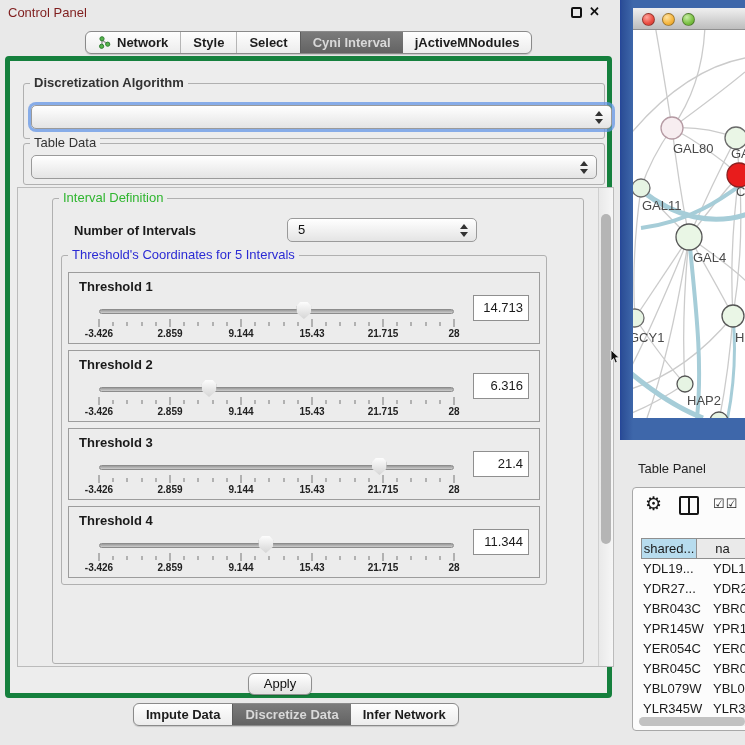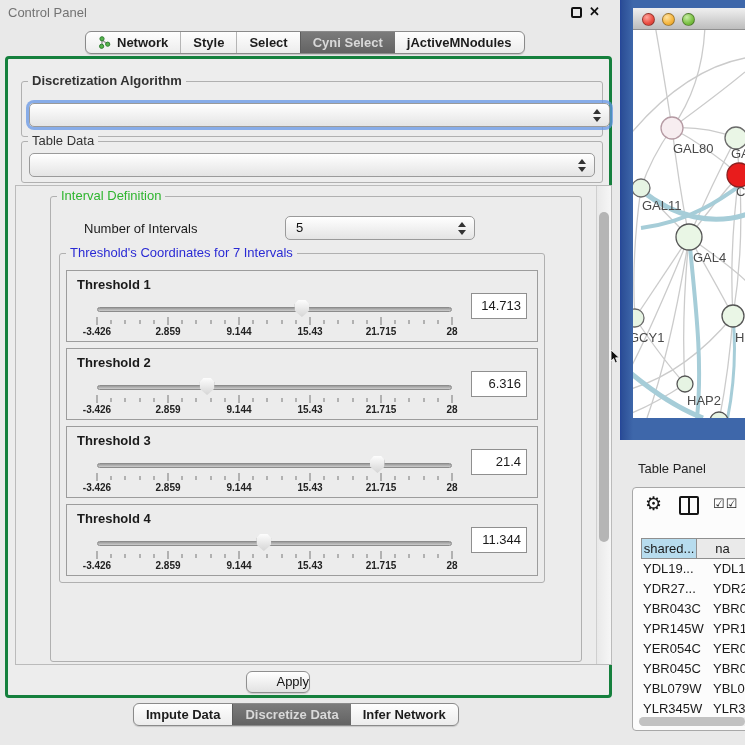--- a/index.html
+++ b/index.html
@@ -2,36 +2,36 @@
 <html><head>
 <meta charset="utf-8">
 <style>
   *{box-sizing:border-box;margin:0;padding:0}
   html,body{width:745px;height:745px}
   body{position:relative;overflow:hidden;background:#e9e9e9;
        font-family:"Liberation Sans",sans-serif;font-size:13px;color:#1a1a1a}
 
   
   .titlebar{position:absolute;left:0;top:0;width:618px;height:24px}
-  .titlebar .tb-title{position:absolute;left:8px;top:5px;color:#737373}
+  .titlebar .tb-title{position:absolute;left:8px;top:5px;color:#7f1d1d}
   .float-btn{position:absolute;left:571px;top:7px;width:11px;height:11px;border:2px solid #111;border-radius:2px}
   .close-btn{position:absolute;left:589px;top:4px;font-weight:bold;font-size:13px;color:#111}
 
   .tabbar{position:absolute;display:flex;height:23px;border:1px solid #8a8a8a;border-radius:6px;
           overflow:hidden;background:linear-gradient(#fefefe,#ececec);box-shadow:0 1px 1px rgba(0,0,0,.15)}
   .tabbar .seg{display:flex;align-items:center;padding:0 12px;font-weight:bold;color:#1c1c1c;white-space:nowrap;border-left:1px solid #b5b5b5}
   .tabbar .seg:first-child{border-left:none}
   .tabbar .seg.sel{background:linear-gradient(#7b7b7b,#636363);color:#d9d9d9;border-left:1px solid #5c5c5c}
   .tabbar .seg.sel + .seg{border-left:none}
   .top-tabs{left:85px;top:31px}
   .bottom-tabs{left:133px;top:703px}
   .net-ico{margin-right:6px}
 
   .tab-panel{position:absolute;left:5px;top:56px;width:607px;height:642px;background:#ededed;
-             border:3px solid #15803d;border-radius:4px}
+             border:5px solid #15803d;border-radius:4px}
 
   .group{position:absolute;border:1px solid #b0b0b0;border-radius:3px}
   .group>.gtitle{position:absolute;top:-8px;left:6px;background:#ededed;padding:0 4px;line-height:14px}
   .gt-dark{color:#333;font-weight:bold}
   .gt-plain{color:#333}
   .gt-green{color:#2fb52f}
   .gt-blue{color:#2a2ad4}
 
   .combo{position:absolute;height:24px;border:1px solid #9a9a9a;border-radius:5px;
          background:linear-gradient(#ffffff,#e4e4e4);line-height:22px;padding-left:10px;color:#111}
@@ -68,21 +68,21 @@
   .tick-labels span{position:absolute;transform:translateX(-50%);white-space:nowrap}
   .th-value{position:absolute;right:10px;top:22px;width:56px;height:26px;background:#fff;border:1px solid #8f8f8f;
             text-align:right;line-height:24px;padding-right:5px}
 
   .listbox{position:absolute;background:#fff;border:1px solid #a5a5a5;overflow:hidden}
   .listbox .li{padding-left:14px;line-height:16px;white-space:nowrap}
   .listscroll{position:absolute;right:0;top:0;bottom:0;width:13px;background:#f0f0f0;border-left:1px solid #d0d0d0}
   .listscroll .thumbv{position:absolute;left:2px;top:3px;width:9px;height:28px;background:#b0b0b0;border-radius:5px}
 
   .apply-btn{position:absolute;left:238px;top:612px;width:64px;height:22px;border:1px solid #8f8f8f;border-radius:6px;
-             background:linear-gradient(#ffffff,#e2e2e2);text-align:right;line-height:20px;color:#111;box-shadow:0 1px 1px rgba(0,0,0,.15)}
+             background:linear-gradient(#ffffff,#e2e2e2);text-align:center;line-height:20px;color:#111;box-shadow:0 1px 1px rgba(0,0,0,.15)}
 
   
   .net-window{position:absolute;left:620px;top:0;width:125px;height:440px;
               background:linear-gradient(90deg,#24459a 0px,#2c4f97 2px,#3e67aa 13px)}
   .net-titlebar{position:absolute;left:13px;top:8px;right:0;height:22px;
                 background:linear-gradient(#f0f0f0,#bdbdbd);border-bottom:1px solid #8f8f8f}
   .light{position:absolute;top:4.5px;width:13px;height:13px;border-radius:50%;border:1px solid rgba(0,0,0,.35)}
   .light.red{left:9px;background:radial-gradient(circle at 35% 30%,#ffa49c,#ea4b40 60%,#c03a30)}
   .light.yellow{left:29px;background:radial-gradient(circle at 35% 30%,#ffe2a0,#f5b53d 60%,#d89a25)}
   .light.green{left:49px;background:radial-gradient(circle at 35% 30%,#c7eea4,#7ac043 60%,#5da32d)}
@@ -128,21 +128,21 @@
     </svg>
     <span>Network</span>
   </span>
   <span class="seg">
       <span>Style</span>
     </span>
   <span class="seg">
       <span>Select</span>
     </span>
   <span class="seg sel">
-      <span>Cyni Select</span>
+      <span>Cyni Interval</span>
     </span>
   <span class="seg">
       <span>jActiveMNodules</span>
     </span>
 </div>
 
 <div class="tab-panel">
 
   <div class="group" style="left:13px;top:22px;width:582px;height:56px">
     <span class="gtitle gt-dark">Discretization Algorithm</span>
@@ -166,31 +166,31 @@
   </div>
 
   <div class="scrollpane">
     <div class="vscroll">
       <span class="thumbv" style="top:26px;height:330px"></span>
     </div>
 
     <div class="group" style="left:34px;top:10px;width:532px;height:466px;background:#ececec">
       <span class="gtitle gt-green" style="background:#ececec">Interval Definition</span>
 
-      <span style="position:absolute;left:33px;top:24px;font-weight:normal">Number of Intervals</span>
+      <span style="position:absolute;left:21px;top:24px;font-weight:bold">Number of Intervals</span>
       <div class="combo" style="left:234px;top:19px;width:190px">
         <span>5</span>
         <span class="arrows">
             <i class="up"></i>
             <i class="dn"></i>
           </span>
       </div>
 
       <div class="group" style="left:8px;top:56px;width:486px;height:330px">
-        <span class="gtitle gt-blue" style="background:#ececec">Threshold's Coordinates for 7 Intervals</span>
+        <span class="gtitle gt-blue" style="background:#ececec">Threshold's Coordinates for 5 Intervals</span>
         <div>
             <div class="th-panel" style="top: 16px;">
     <span class="th-label">Threshold 1</span>
     <div class="trackwrap">
       <span class="track"></span>
       <span class="thumb" style="left: 57.7197%;"></span>
     </div>
     <div class="ticks">
                 <span class="tick major" style="left: 0%;"></span>
                 <span class="tick" style="left: 4%;"></span>

